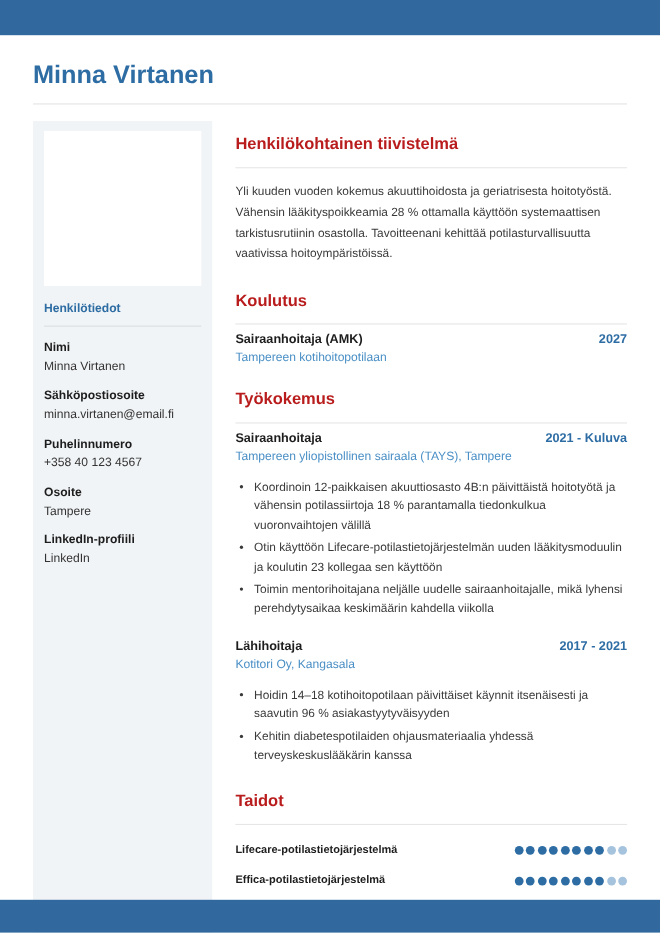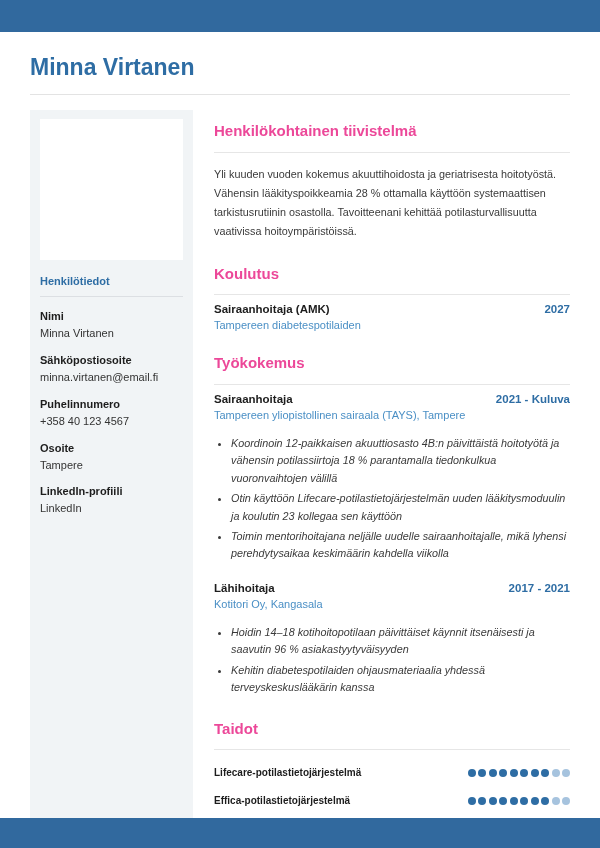--- a/index.html
+++ b/index.html
@@ -33,35 +33,35 @@
   }
   .photo-placeholder { width: 143px; height: 141px; background: #ffffff; margin: 0 auto; }
   .sidebar-heading { font-size: 11px; font-weight: bold; color: #2e6da4; margin-top: 15px; }
   .sidebar-rule { border: none; border-top: 1px solid #dcdfe3; margin-top: 9px; }
   .field { margin-top: 13px; }
   .field-label { font-size: 11px; font-weight: bold; color: #1d1d1d; }
   .field-value { font-size: 11px; color: #333333; margin-top: 4px; line-height: 1.35; }
 
   
   .main { flex: 1 1 auto; min-width: 0; }
-  .section-heading { font-size: 15px; font-weight: bold; color: #ec4899; }
+  .section-heading { font-size: 15px; font-weight: bold; color: #b91c1c; }
   .section-rule { border: none; border-top: 1px solid #e6e6e6; margin-top: 9px; }
   .section { margin-top: 0; }
   .section + .section { margin-top: 23px; }
 
   .summary-text { font-size: 10.8px; line-height: 1.78; color: #3a3a3a; margin: 12px 0 0; }
 
   .entry { }
   .entry + .entry { margin-top: 19px; }
   .entry-head { display: flex; justify-content: space-between; align-items: baseline; }
   .entry-title { font-size: 11.5px; font-weight: bold; color: #1d1d1d; }
   .entry-period { font-size: 11.5px; font-weight: bold; color: #2e6da4; white-space: nowrap; }
   .entry-org { font-size: 11px; color: #4a8fc5; margin-top: 4px; }
 
-  .bullets { margin: 14px 0 0; padding-left: 17px; font-style: italic; }
+  .bullets { margin: 14px 0 0; padding-left: 17px; }
   .bullets li { font-size: 10.8px; line-height: 1.62; color: #3a3a3a; margin-bottom: 3px; }
 
   .rating-row { display: flex; justify-content: space-between; align-items: center; margin-top: 17px; }
   .rating-name { font-size: 10px; font-weight: bold; color: #1d1d1d; }
   .dots { display: flex; gap: 2.5px; }
   .dot { width: 8px; height: 8px; border-radius: 50%; }
   .dot-filled { background: #2e6da4; }
   .dot-empty { background: #a6c3de; }
 </style>
 </head>
@@ -118,21 +118,21 @@
     <section class="section">
       <h2 class="section-heading">Koulutus</h2>
       <hr class="section-rule">
       <div>
 
           <div class="entry">
             <div class="entry-head">
               <span class="entry-title">Sairaanhoitaja (AMK)</span>
               <span class="entry-period">2027</span>
             </div>
-            <div class="entry-org">Tampereen diabetespotilaiden</div>
+            <div class="entry-org">Tampereen kotihoitopotilaan</div>
           </div>
         </div>
     </section>
 
     <section class="section">
       <h2 class="section-heading">Työkokemus</h2>
       <hr class="section-rule">
       <div>
 
           <div class="entry">

